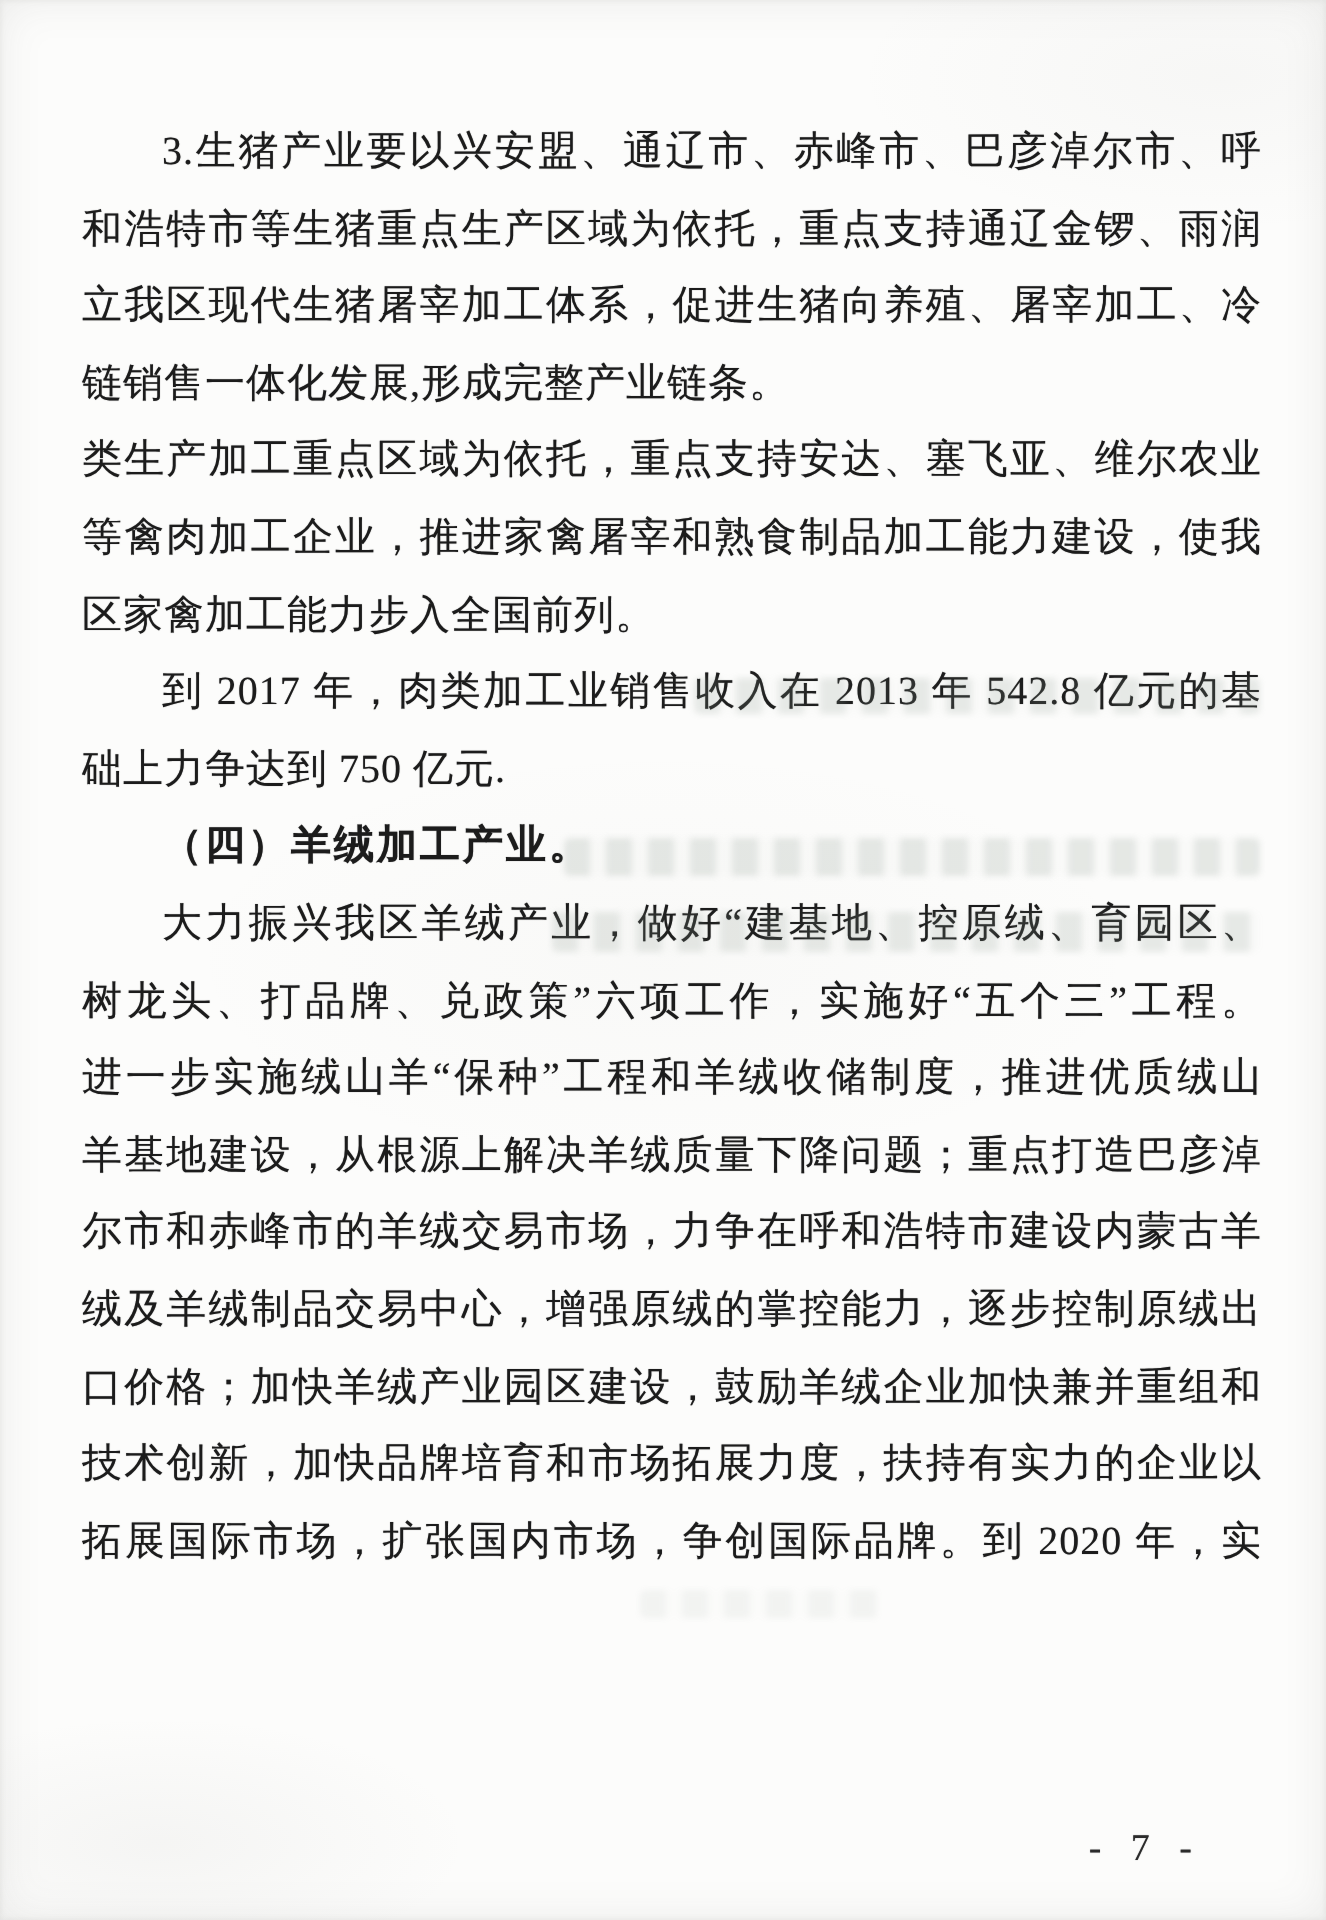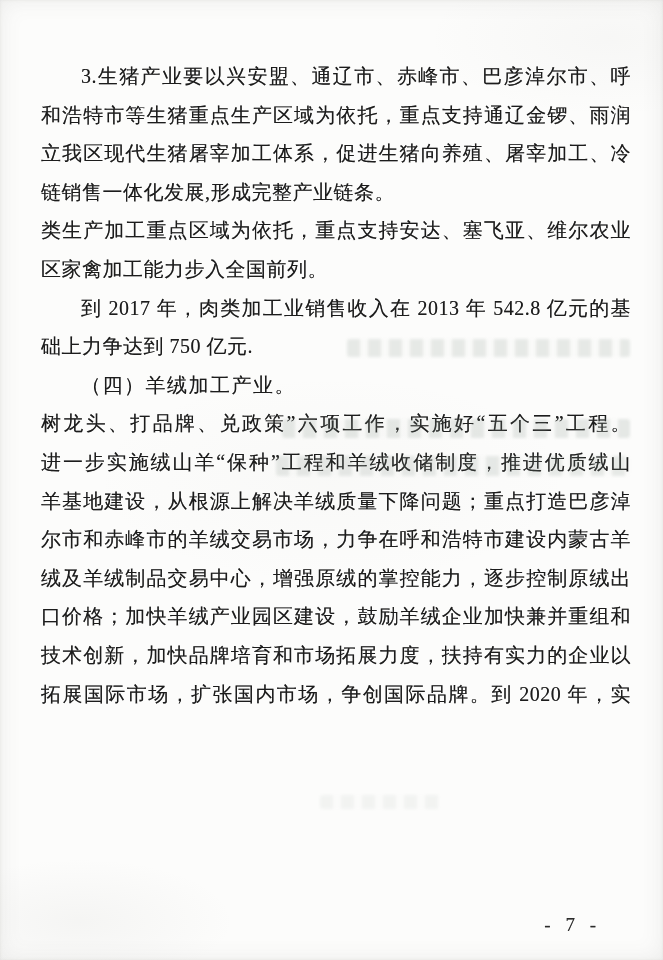--- a/index.html
+++ b/index.html
@@ -36,21 +36,21 @@
     height: 38.6px;
     line-height: 38.6px;
     font-size: 20px;
     letter-spacing: 0.5px;
     text-align: justify;
     white-space: nowrap;
     text-shadow: 0 0 0.5px rgba(30,30,30,0.55);
   }
   .line.full { text-align-last: justify; white-space: normal; }
   .line.indent { text-indent: 40px; }
-  .line.bold { font-weight: 400; letter-spacing: 1.5px; }
+  .line.bold { font-weight: 700; letter-spacing: 1.5px; }
   .page-number {
     position: absolute;
     right: 62px; bottom: 24px;
     font-size: 19px;
     letter-spacing: 5px;
     color: #2b2b2b;
     text-shadow: 0 0 0.5px rgba(30,30,30,0.5);
   }
   
   .artifact {
@@ -71,24 +71,26 @@
 <body>
 
 <div class="page">
 
   <div class="text-block">
       <div class="line indent full">3.生猪产业要以兴安盟、通辽市、赤峰市、巴彦淖尔市、呼</div>
       <div class="line full">和浩特市等生猪重点生产区域为依托，重点支持通辽金锣、雨润</div>
       <div class="line full">立我区现代生猪屠宰加工体系，促进生猪向养殖、屠宰加工、冷</div>
       <div class="line">链销售一体化发展,形成完整产业链条。</div>
       <div class="line full">类生产加工重点区域为依托，重点支持安达、塞飞亚、维尔农业</div>
+      <div class="line full">等禽肉加工企业，推进家禽屠宰和熟食制品加工能力建设，使我</div>
       <div class="line">区家禽加工能力步入全国前列。</div>
       <div class="line indent full">到 2017 年，肉类加工业销售收入在 2013 年 542.8 亿元的基</div>
       <div class="line">础上力争达到 750 亿元.</div>
       <div class="line indent bold">（四）羊绒加工产业。</div>
+      <div class="line indent full">大力振兴我区羊绒产业，做好“建基地、控原绒、育园区、</div>
       <div class="line full">树龙头、打品牌、兑政策”六项工作，实施好“五个三”工程。</div>
       <div class="line full">进一步实施绒山羊“保种”工程和羊绒收储制度，推进优质绒山</div>
       <div class="line full">羊基地建设，从根源上解决羊绒质量下降问题；重点打造巴彦淖</div>
       <div class="line full">尔市和赤峰市的羊绒交易市场，力争在呼和浩特市建设内蒙古羊</div>
       <div class="line full">绒及羊绒制品交易中心，增强原绒的掌控能力，逐步控制原绒出</div>
       <div class="line full">口价格；加快羊绒产业园区建设，鼓励羊绒企业加快兼并重组和</div>
       <div class="line full">技术创新，加快品牌培育和市场拓展力度，扶持有实力的企业以</div>
       <div class="line full">拓展国际市场，扩张国内市场，争创国际品牌。到 2020 年，实</div>
     </div>
 

